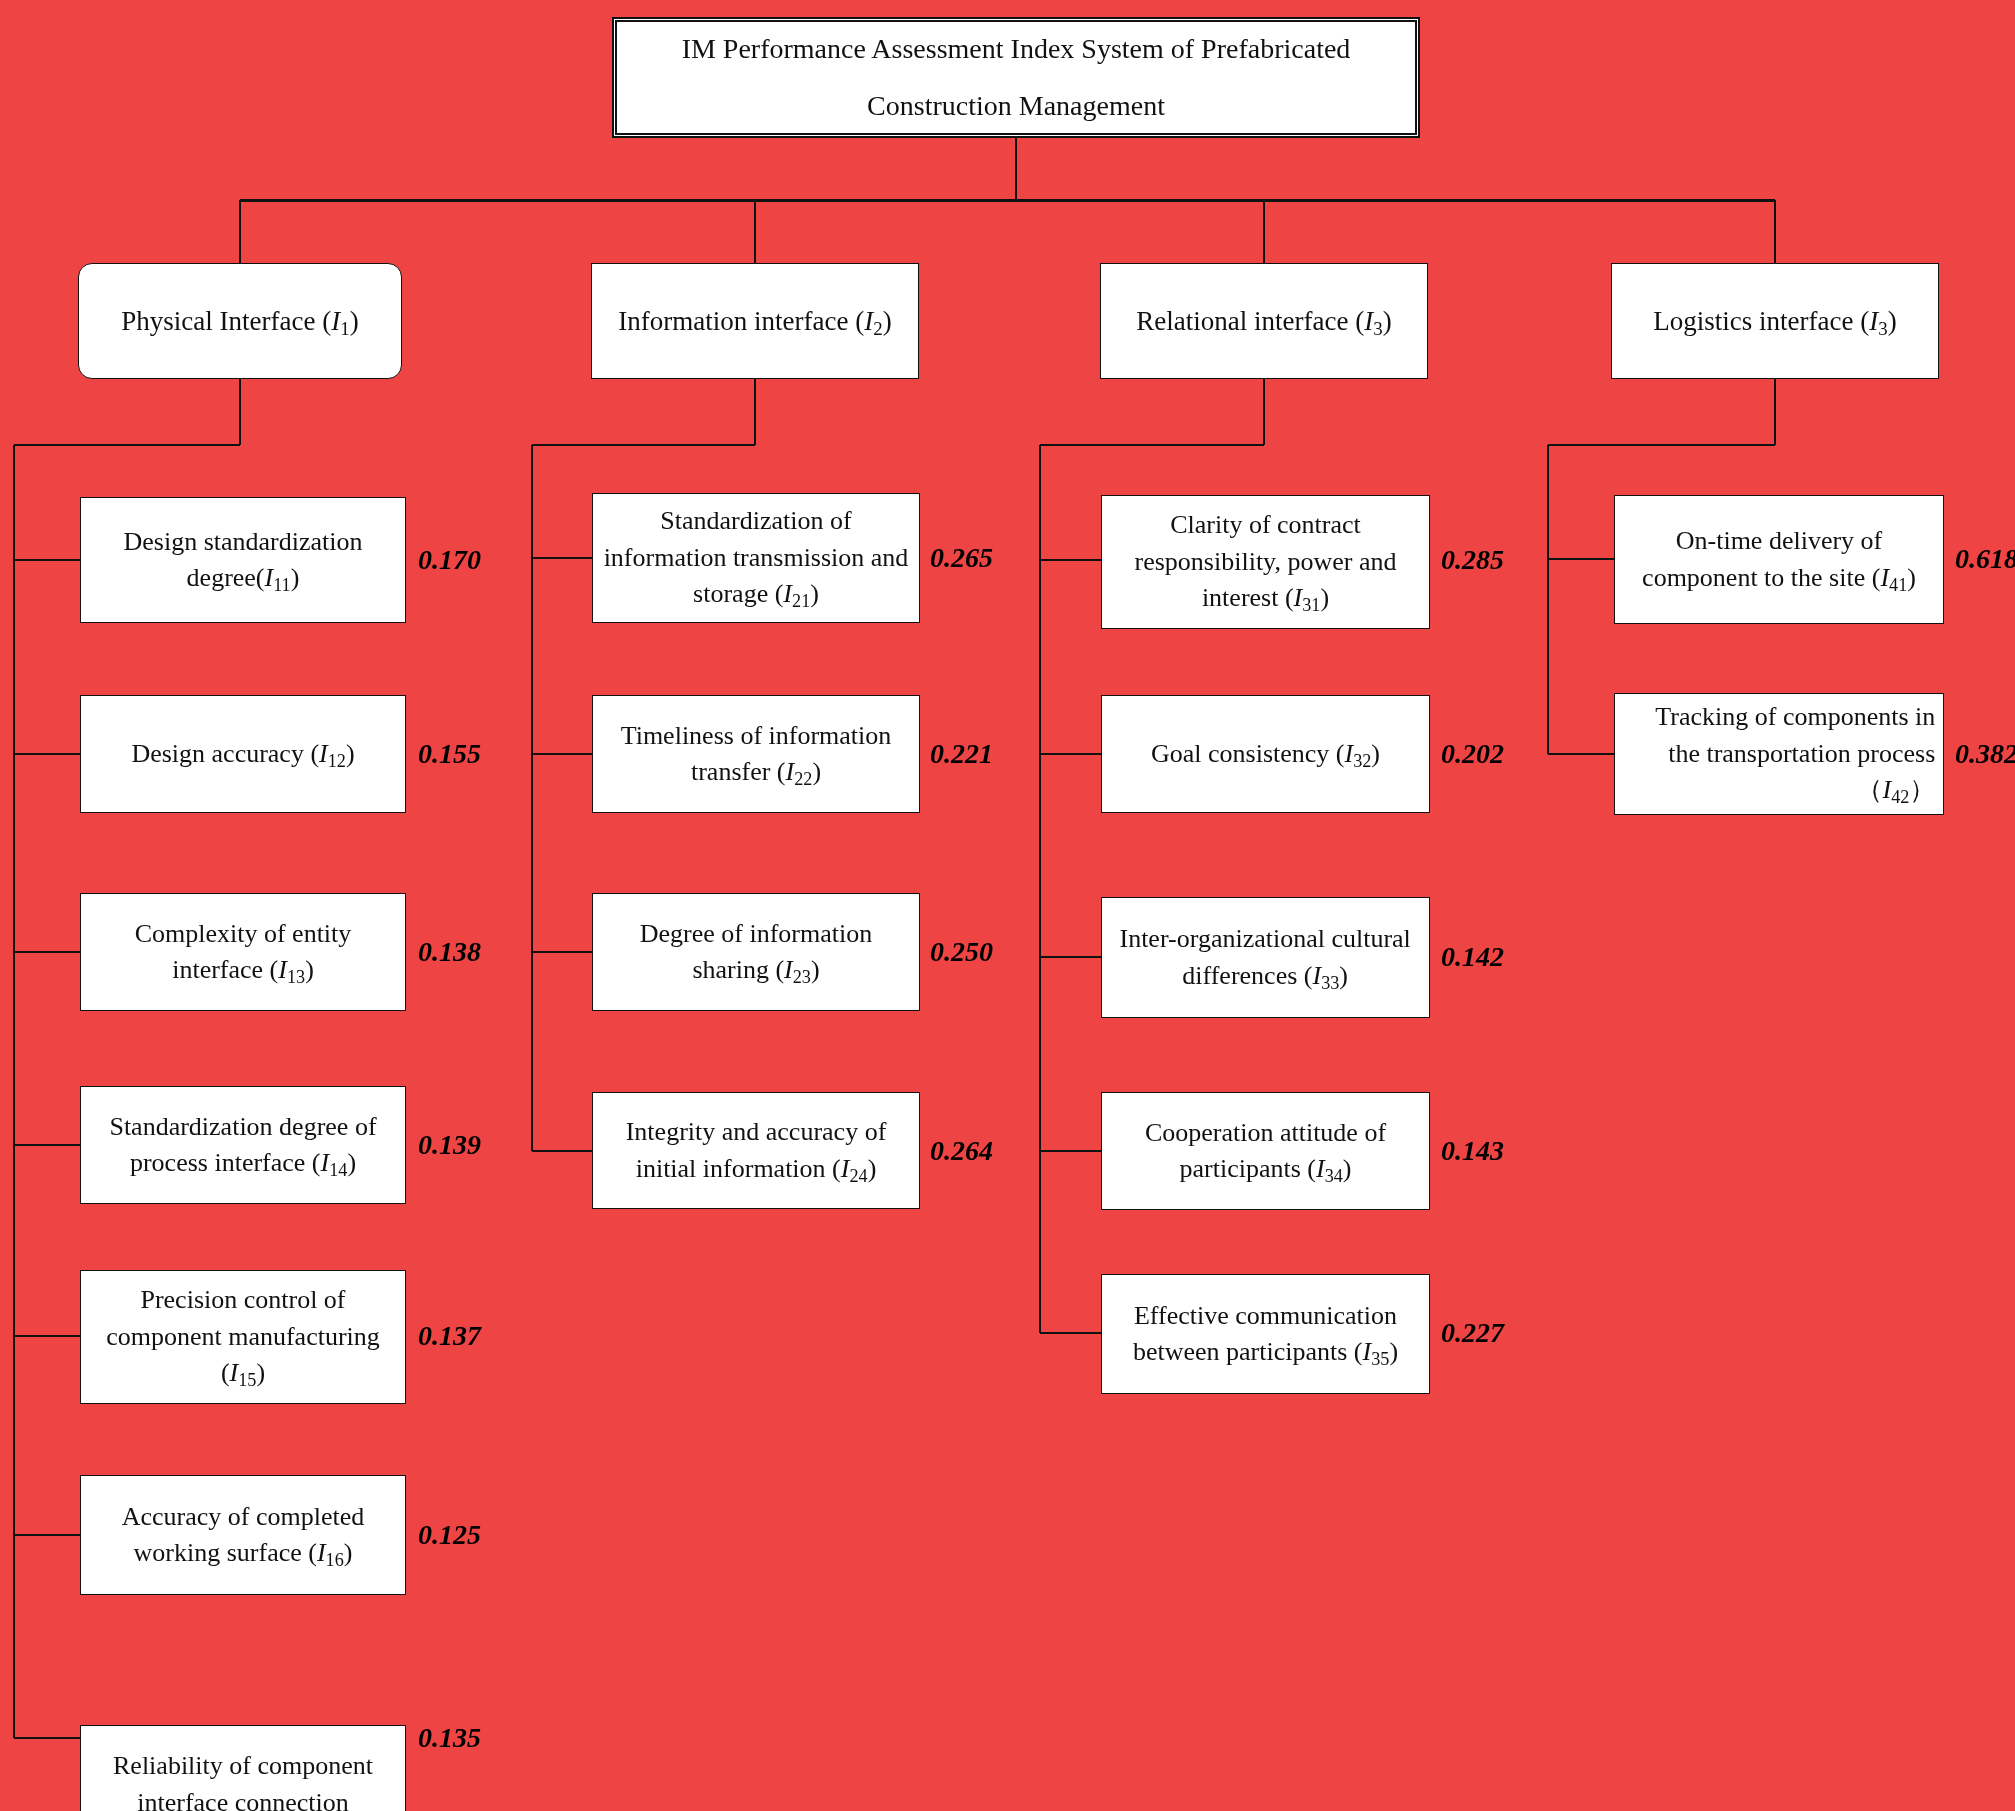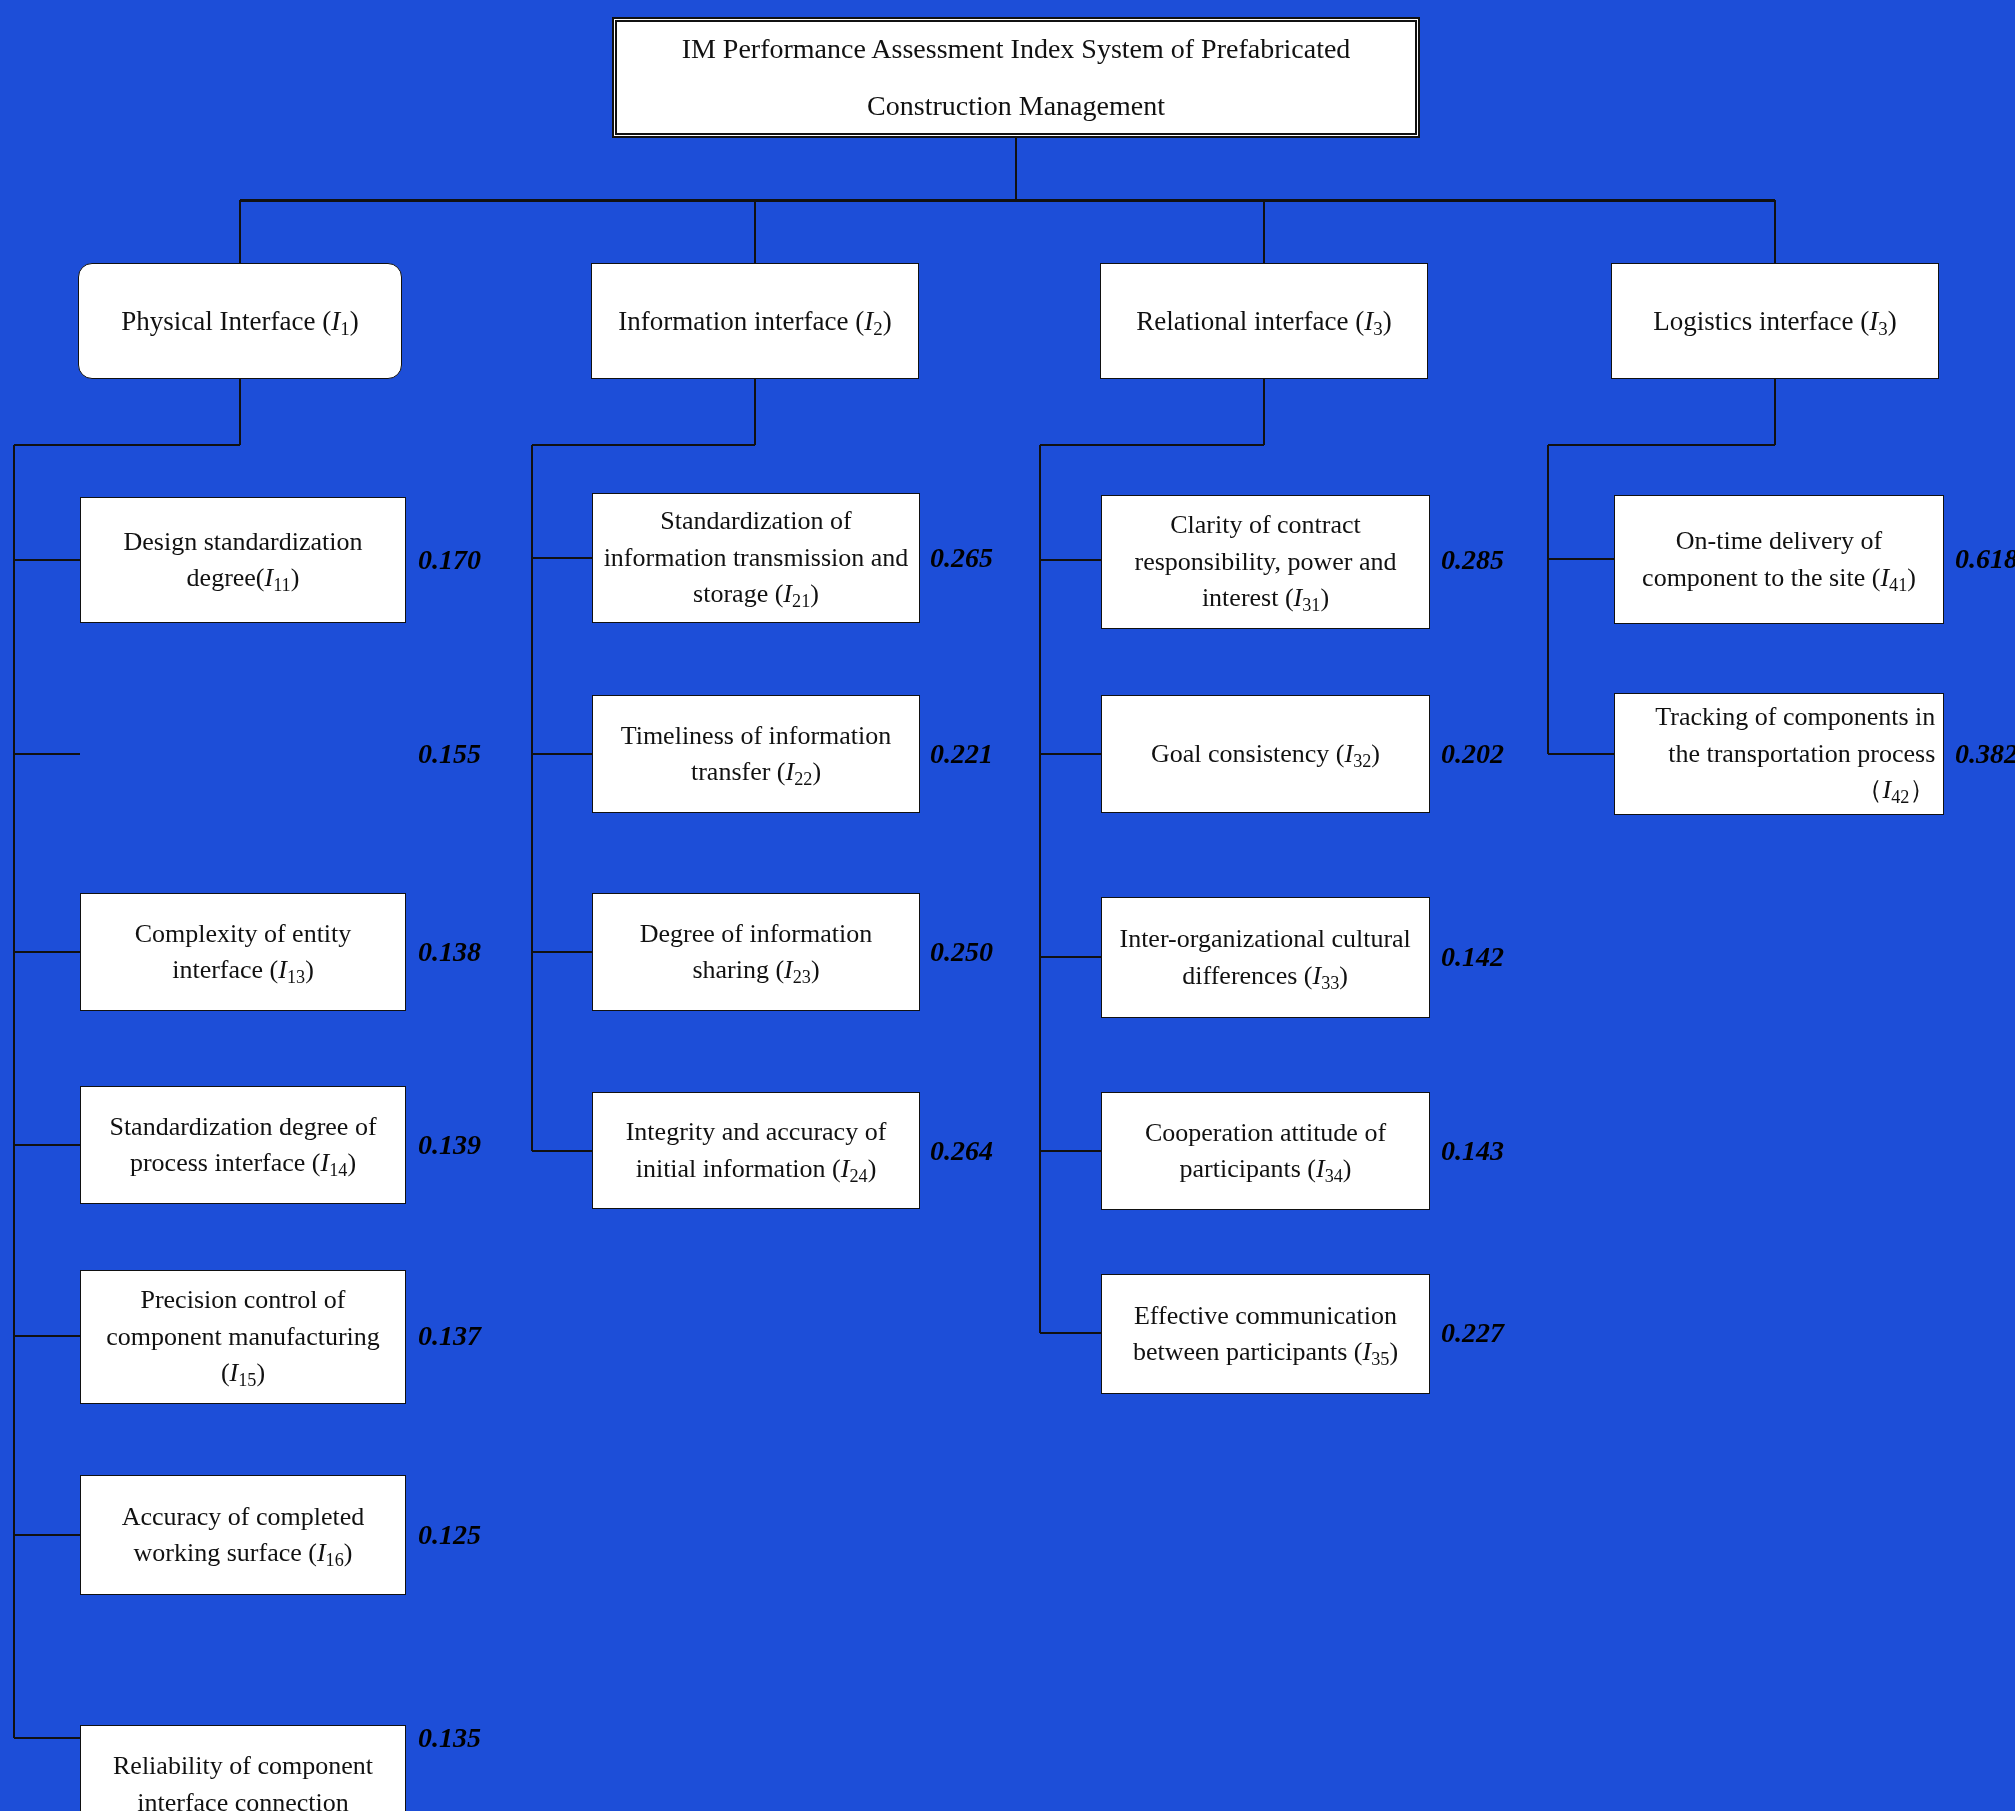--- a/index.html
+++ b/index.html
@@ -4,21 +4,21 @@
 <style>
   html, body {
     margin: 0;
     padding: 0;
     background: #ffffff;
   }
   #diagram-root {
     position: relative;
     width: 2015px;
     height: 1811px;
-    background: #1d4ed8;
+    background: #ef4444;
     font-family: "Liberation Serif", "DejaVu Serif", serif;
     overflow: hidden;
   }
   #edge-layer {
     position: absolute;
     left: 0;
     top: 0;
     width: 2015px;
     height: 1811px;
     pointer-events: none;
@@ -122,20 +122,23 @@
 <div class="node root" style="left: 612px; top: 16.7px; width: 808px; height: 121px;">
       <span class="node-text">IM Performance Assessment Index System of Prefabricated<br>Construction Management</span>
     </div>
     <div class="node level2" style="left: 78px; top: 263px; width: 324px; height: 116px; border-radius: 14px;">
       <span class="node-text">Physical Interface (<span class="ital">I</span><sub>1</sub>)</span>
     </div>
     <div class="node leaf" style="left: 80px; top: 497px; width: 326px; height: 126px;">
       <span class="node-text">Design standardization degree(<span class="ital">I</span><sub>11</sub>)</span>
     </div>
     <div class="weight" style="left: 418px; top: 560px;">0.170</div>
+    <div class="node leaf" style="left: 80px; top: 695px; width: 326px; height: 118px;">
+      <span class="node-text">Design accuracy (<span class="ital">I</span><sub>12</sub>)</span>
+    </div>
     <div class="weight" style="left: 418px; top: 754px;">0.155</div>
     <div class="node leaf" style="left: 80px; top: 893px; width: 326px; height: 118px;">
       <span class="node-text">Complexity of entity interface (<span class="ital">I</span><sub>13</sub>)</span>
     </div>
     <div class="weight" style="left: 418px; top: 952px;">0.138</div>
     <div class="node leaf" style="left: 80px; top: 1086px; width: 326px; height: 118px;">
       <span class="node-text">Standardization degree of process interface (<span class="ital">I</span><sub>14</sub>)</span>
     </div>
     <div class="weight" style="left: 418px; top: 1145px;">0.139</div>
     <div class="node leaf" style="left: 80px; top: 1270px; width: 326px; height: 134px;">

